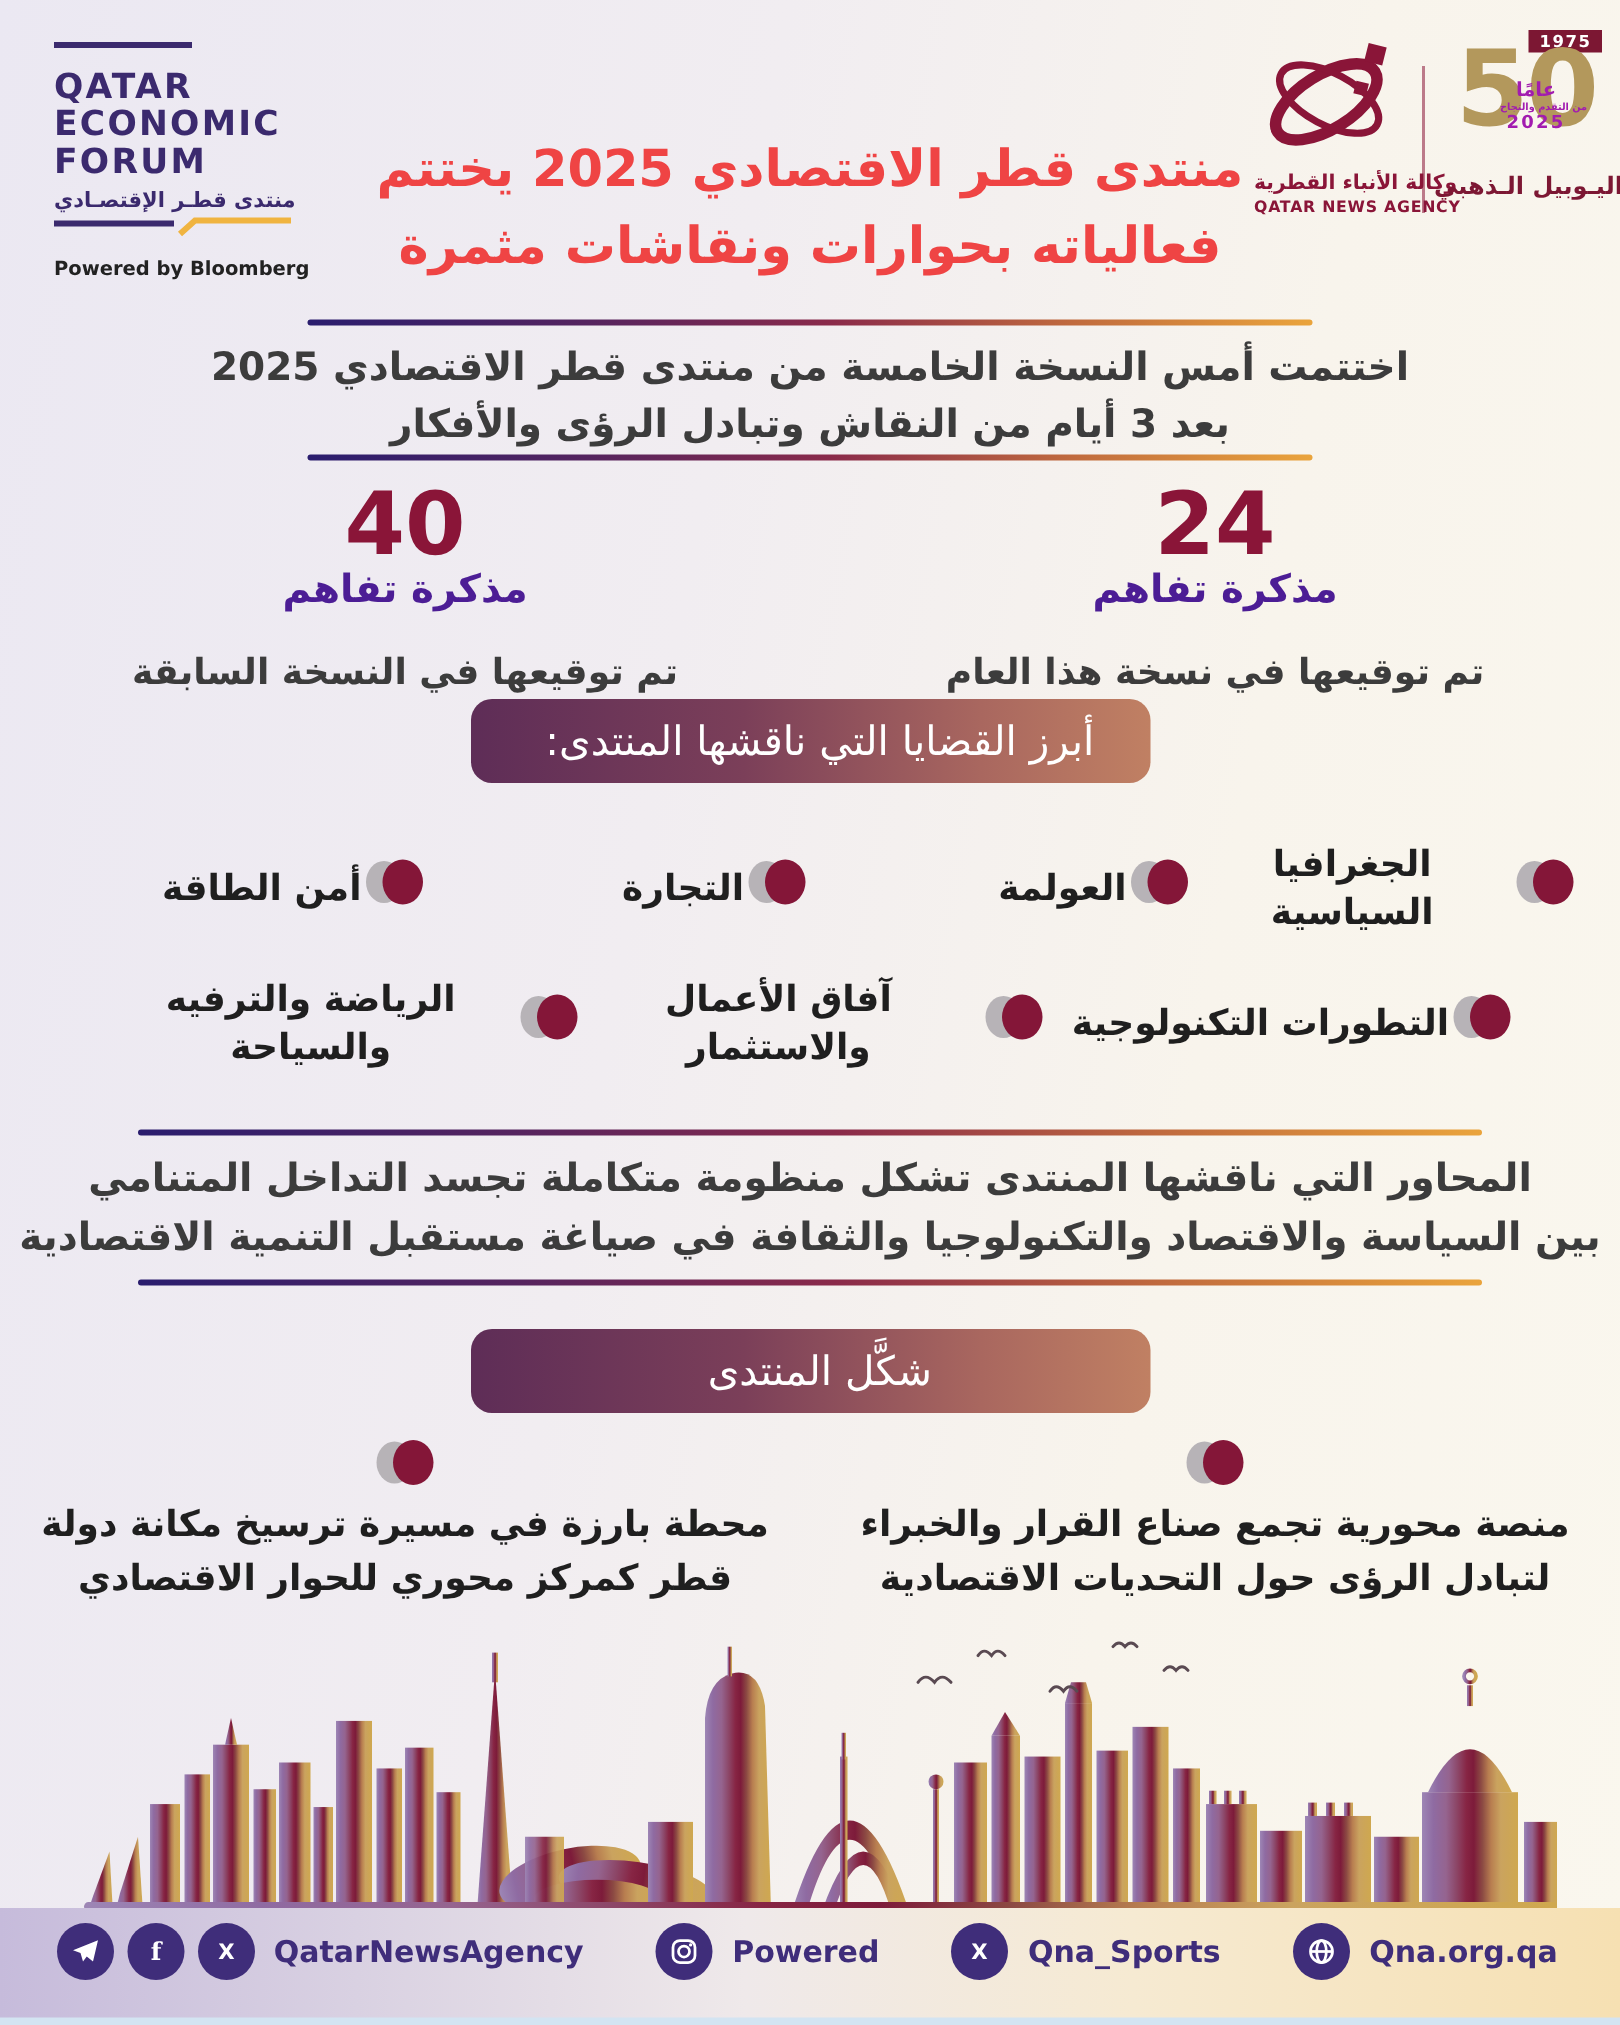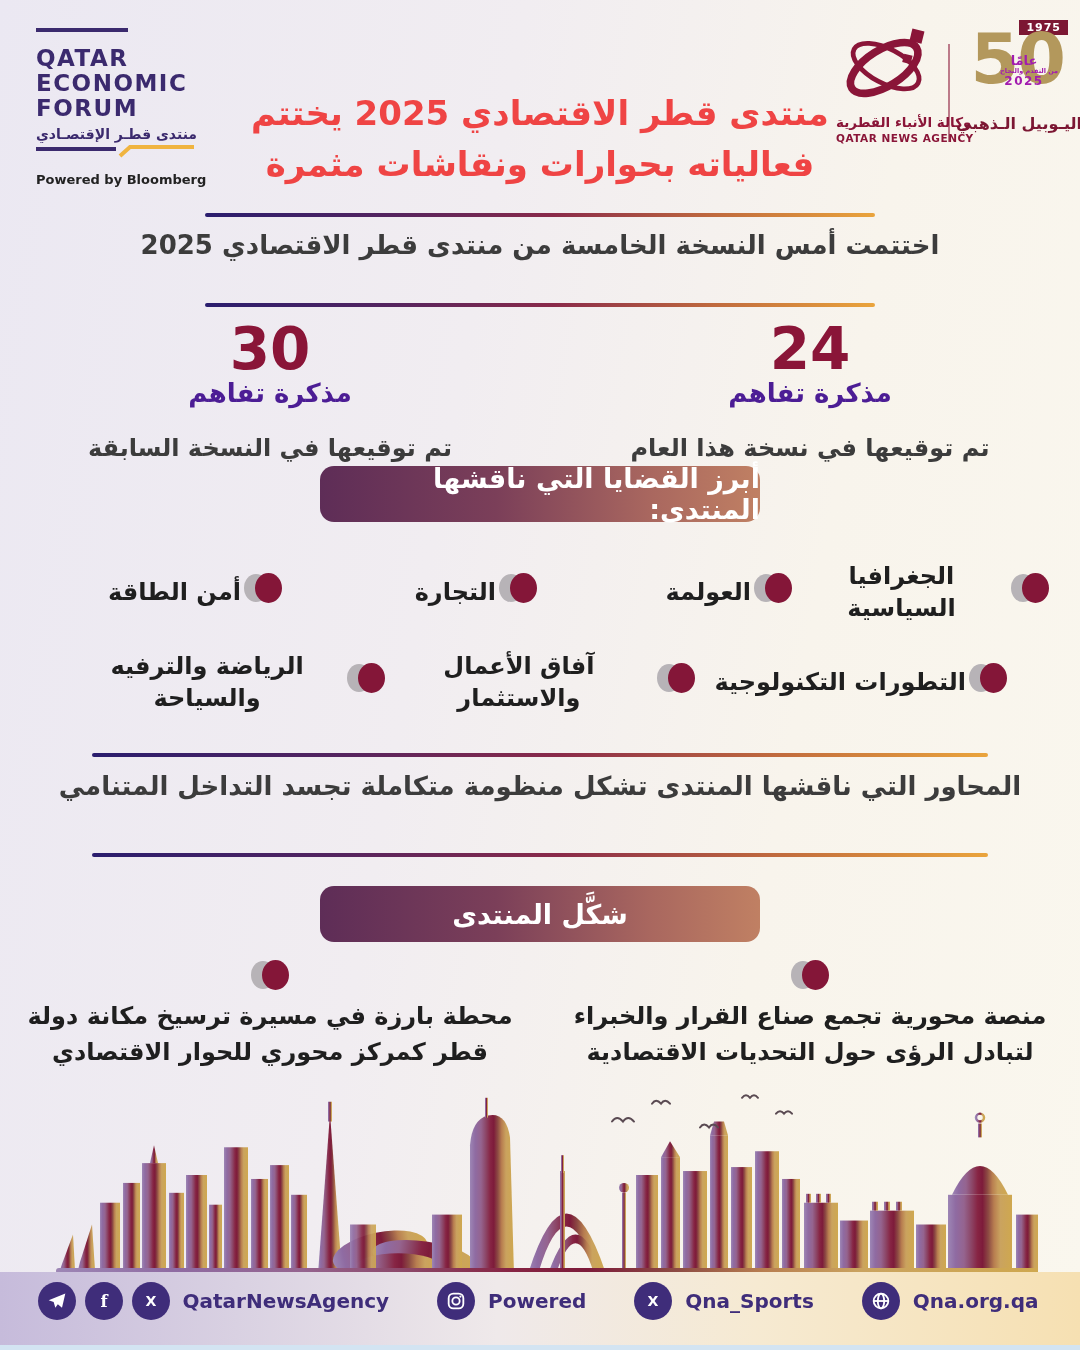--- a/index.html
+++ b/index.html
@@ -47,21 +47,21 @@
   
   .stats{left:0;right:0;top:320px;display:flex;direction:rtl;}
   .stat{flex:1 1 50%;text-align:center;direction:rtl;}
   .stat-value{font-size:58px;font-weight:800;color:#8a1538;line-height:1.0;}
   .stat-unit{font-size:26px;font-weight:800;color:#4c1d95;margin-top:0px;}
   .stat-desc{font-size:24px;font-weight:700;color:#3c3c3c;margin-top:26px;}
   
   .pill{left:0;right:0;margin:auto;width:440px;height:56px;border-radius:14px;
     background:linear-gradient(90deg,#5e2d57 0%,#7b3f59 40%,#a9675f 75%,#c08063 100%);
     display:flex;align-items:center;justify-content:center;
-    color:#fff;font-size:27px;font-weight:700;direction:rtl;}
+    color:#fff;font-size:27px;font-weight:400;direction:rtl;padding-left:13px;}
   .p1{top:466px;} .p2{top:886px;}
   
   .topics-row{left:0;right:0;display:flex;direction:rtl;}
   .tr1{top:552px;padding:0 30px;}
   .tr2{top:642px;padding:0 70px;}
   .topic{flex:1 1 0;display:flex;align-items:center;}
   .dot{position:relative;width:44px;height:30px;}
   .dot::before{content:"";position:absolute;left:3px;top:1px;width:24px;height:28px;border-radius:50%;background:#b7b3b7;}
   .dot::after{content:"";position:absolute;left:14px;top:0;width:27px;height:30px;border-radius:50%;background:#841638;}
   .topic-label{margin-top:8px;font-size:24px;font-weight:800;color:#1f1f1f;direction:rtl;text-align:center;line-height:1.35;}
@@ -125,31 +125,32 @@
 </div>
 
 <div class="abs main-title">
   <div>منتدى قطر الاقتصادي 2025 يختتم</div>
   <div>فعالياته بحوارات ونقاشات مثمرة</div>
 </div>
 
 <div class="abs rule narrow r1"></div>
 <div class="abs intro">
   <div>اختتمت أمس النسخة الخامسة من منتدى قطر الاقتصادي 2025</div>
+  <div>بعد 3 أيام من النقاش وتبادل الرؤى والأفكار</div>
 </div>
 <div class="abs rule narrow r2"></div>
 
 <div class="abs stats">
   <div class="stat">
     <div class="stat-value">24</div>
     <div class="stat-unit">مذكرة تفاهم</div>
     <div class="stat-desc">تم توقيعها في نسخة هذا العام</div>
   </div>
   <div class="stat">
-    <div class="stat-value">30</div>
+    <div class="stat-value">40</div>
     <div class="stat-unit">مذكرة تفاهم</div>
     <div class="stat-desc">تم توقيعها في النسخة السابقة</div>
   </div>
 </div>
 
 <div class="abs pill p1">أبرز القضايا التي ناقشها المنتدى:</div>
 
 <div class="abs topics-row tr1">
   <div class="topic">
     <div class="dot"></div>
@@ -180,20 +181,21 @@
   </div>
   <div class="topic">
     <div class="dot"></div>
     <div class="topic-label">الرياضة والترفيه والسياحة</div>
   </div>
 </div>
 
 <div class="abs rule wide r3"></div>
 <div class="abs para">
   <div>المحاور التي ناقشها المنتدى تشكل منظومة متكاملة تجسد التداخل المتنامي</div>
+  <div>بين السياسة والاقتصاد والتكنولوجيا والثقافة في صياغة مستقبل التنمية الاقتصادية</div>
 </div>
 <div class="abs rule wide r4"></div>
 
 <div class="abs pill p2">شكَّل المنتدى</div>
 
 <div class="abs outcomes">
   <div class="outcome">
     <div class="dot"></div>
     <div class="outcome-text">
       <div>منصة محورية تجمع صناع القرار والخبراء</div>

